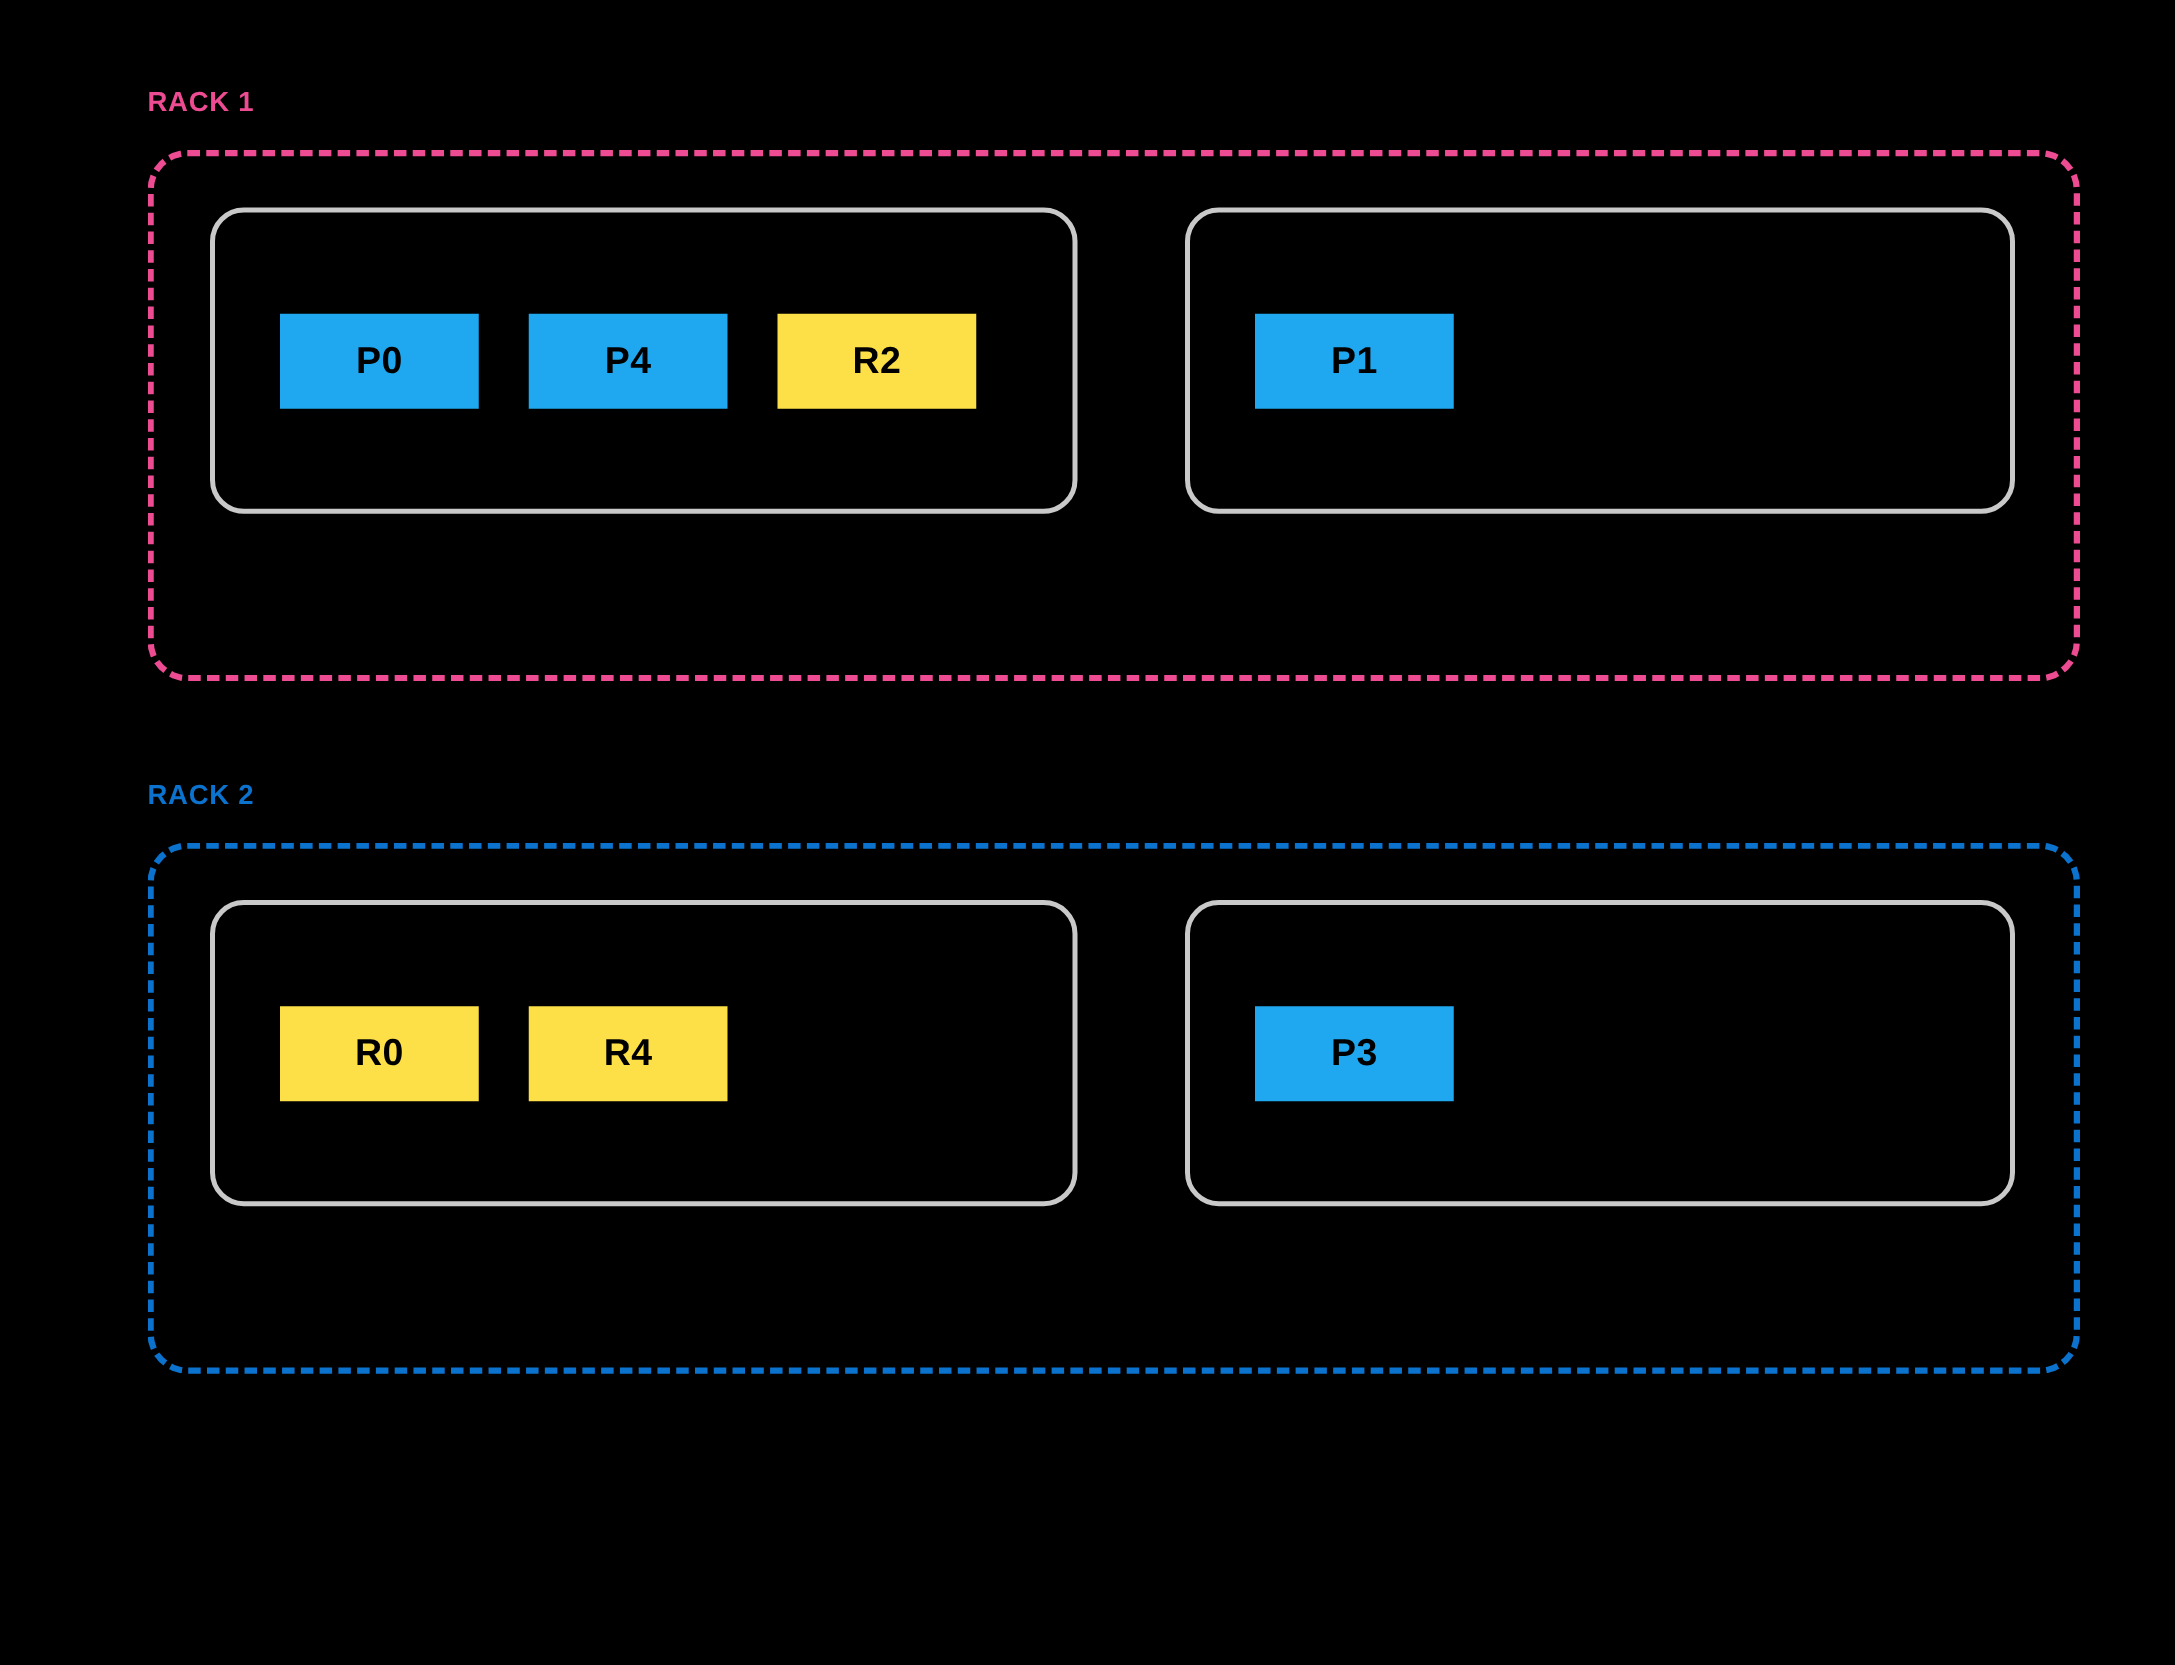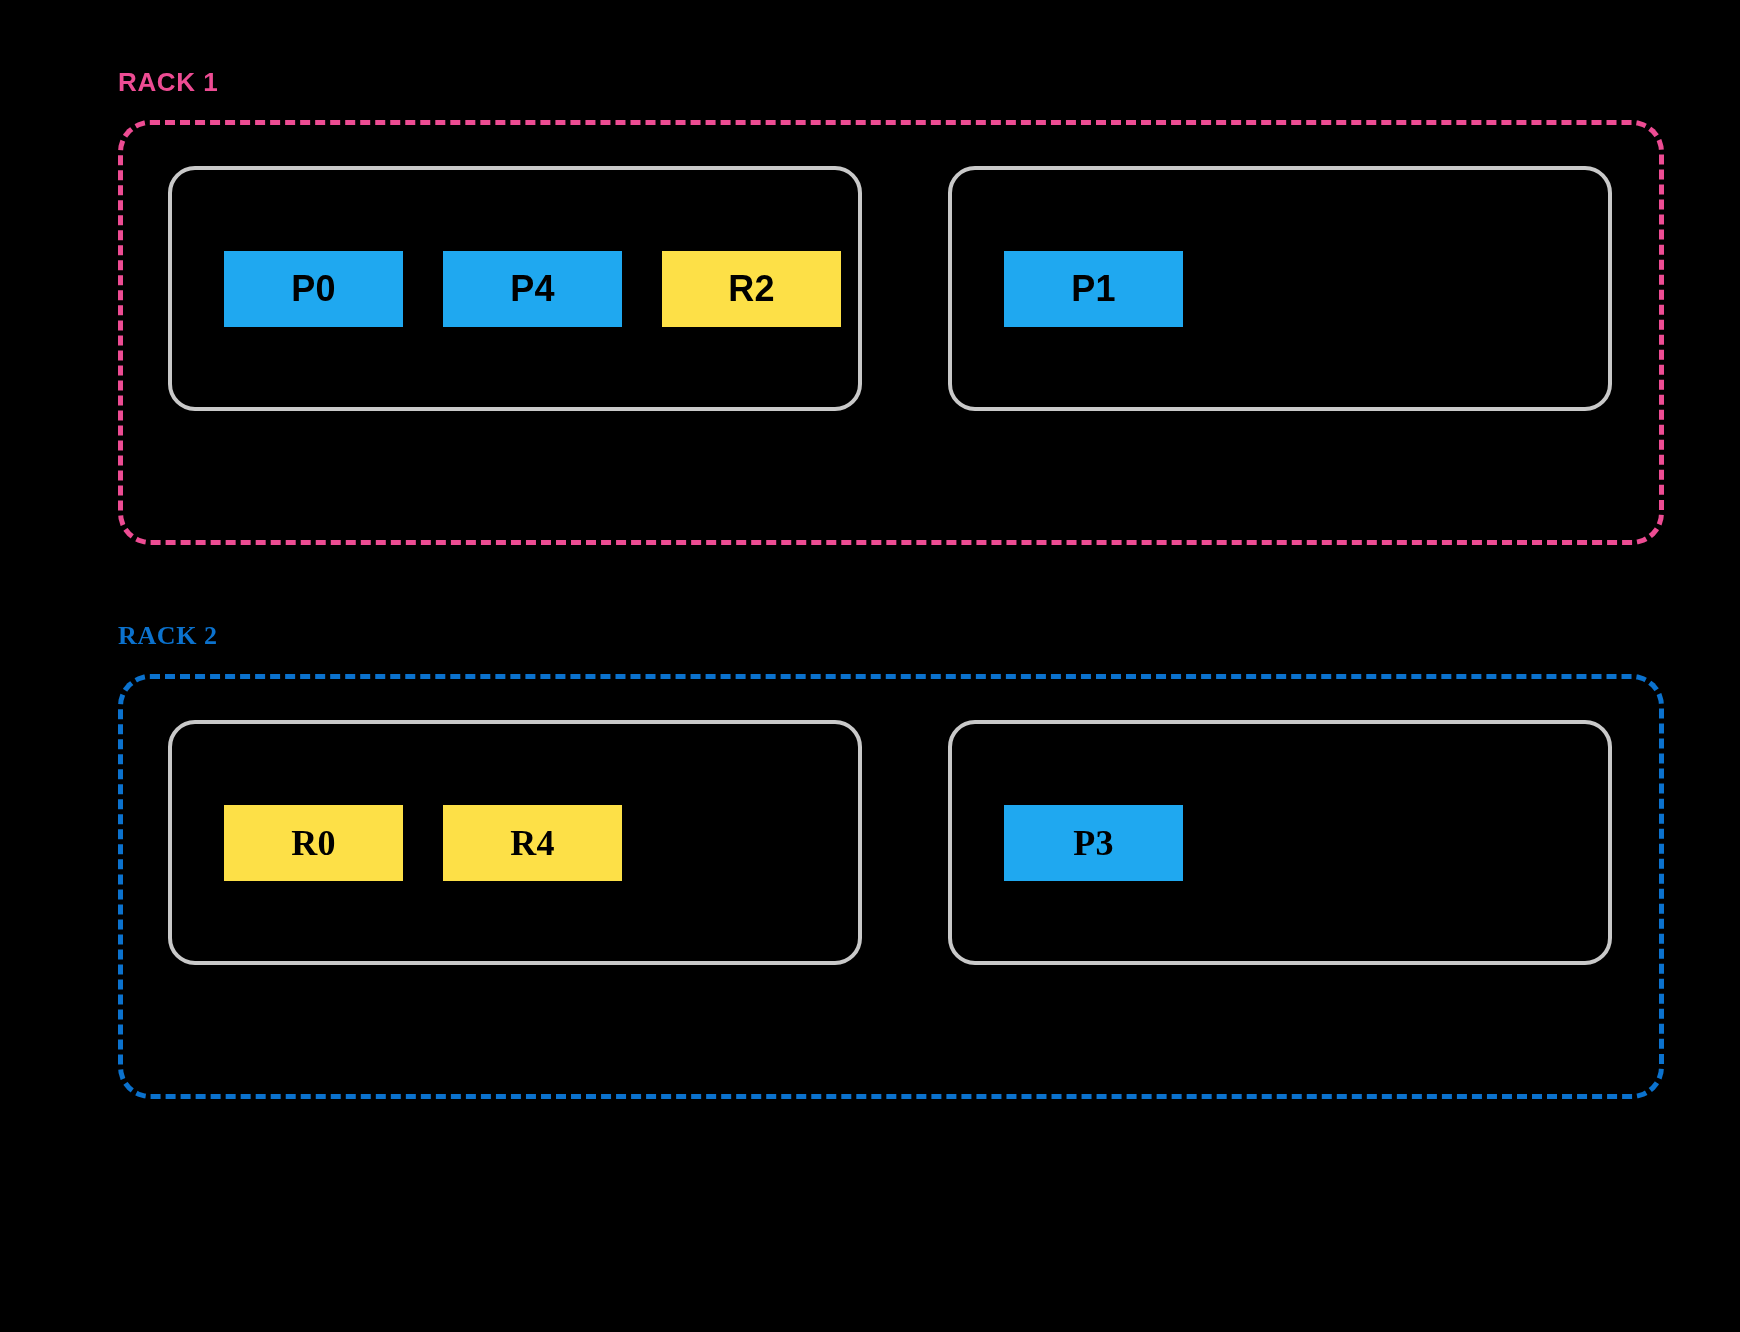--- a/index.html
+++ b/index.html
@@ -24,24 +24,24 @@
     background: #000000;
   }
 
   
   .rack-group {
     position: absolute;
     left: 118px;
     width: 1546px;
   }
   #rack-group-1 { top: 66px; }
-  #rack-group-2 { top: 620px; font-family: Liberation Serif, serif; }
+  #rack-group-2 { top: 620px; }
 
   .rack-label {
-    font-size: 26px;
+    font-size: 22px;
     font-weight: bold;
     letter-spacing: 0.6px;
     line-height: 32px;
     margin: 0 0 22px 0;
     padding: 0;
     white-space: nowrap;
   }
   #rack-label-1 { color: #ED4C93; }
   #rack-label-2 { color: #0B72CE; }
 
@@ -85,27 +85,27 @@
 
   .unit-row {
     display: flex;
     flex-direction: row;
     align-items: center;
     gap: 40px;
     margin-left: 52px;
   }
 
   .unit {
-    width: 179px;
+    width: 159px;
     height: 76px;
     display: flex;
     align-items: center;
     justify-content: center;
     color: #000000;
-    font-size: 36px;
+    font-size: 30px;
     font-weight: bold;
     letter-spacing: 0.3px;
     line-height: 30px;
     user-select: none;
   }
   .unit.partition { background: #1FA8F0; }
   .unit.replica   { background: #fde047; }
 </style>
 </head>
 <body>

